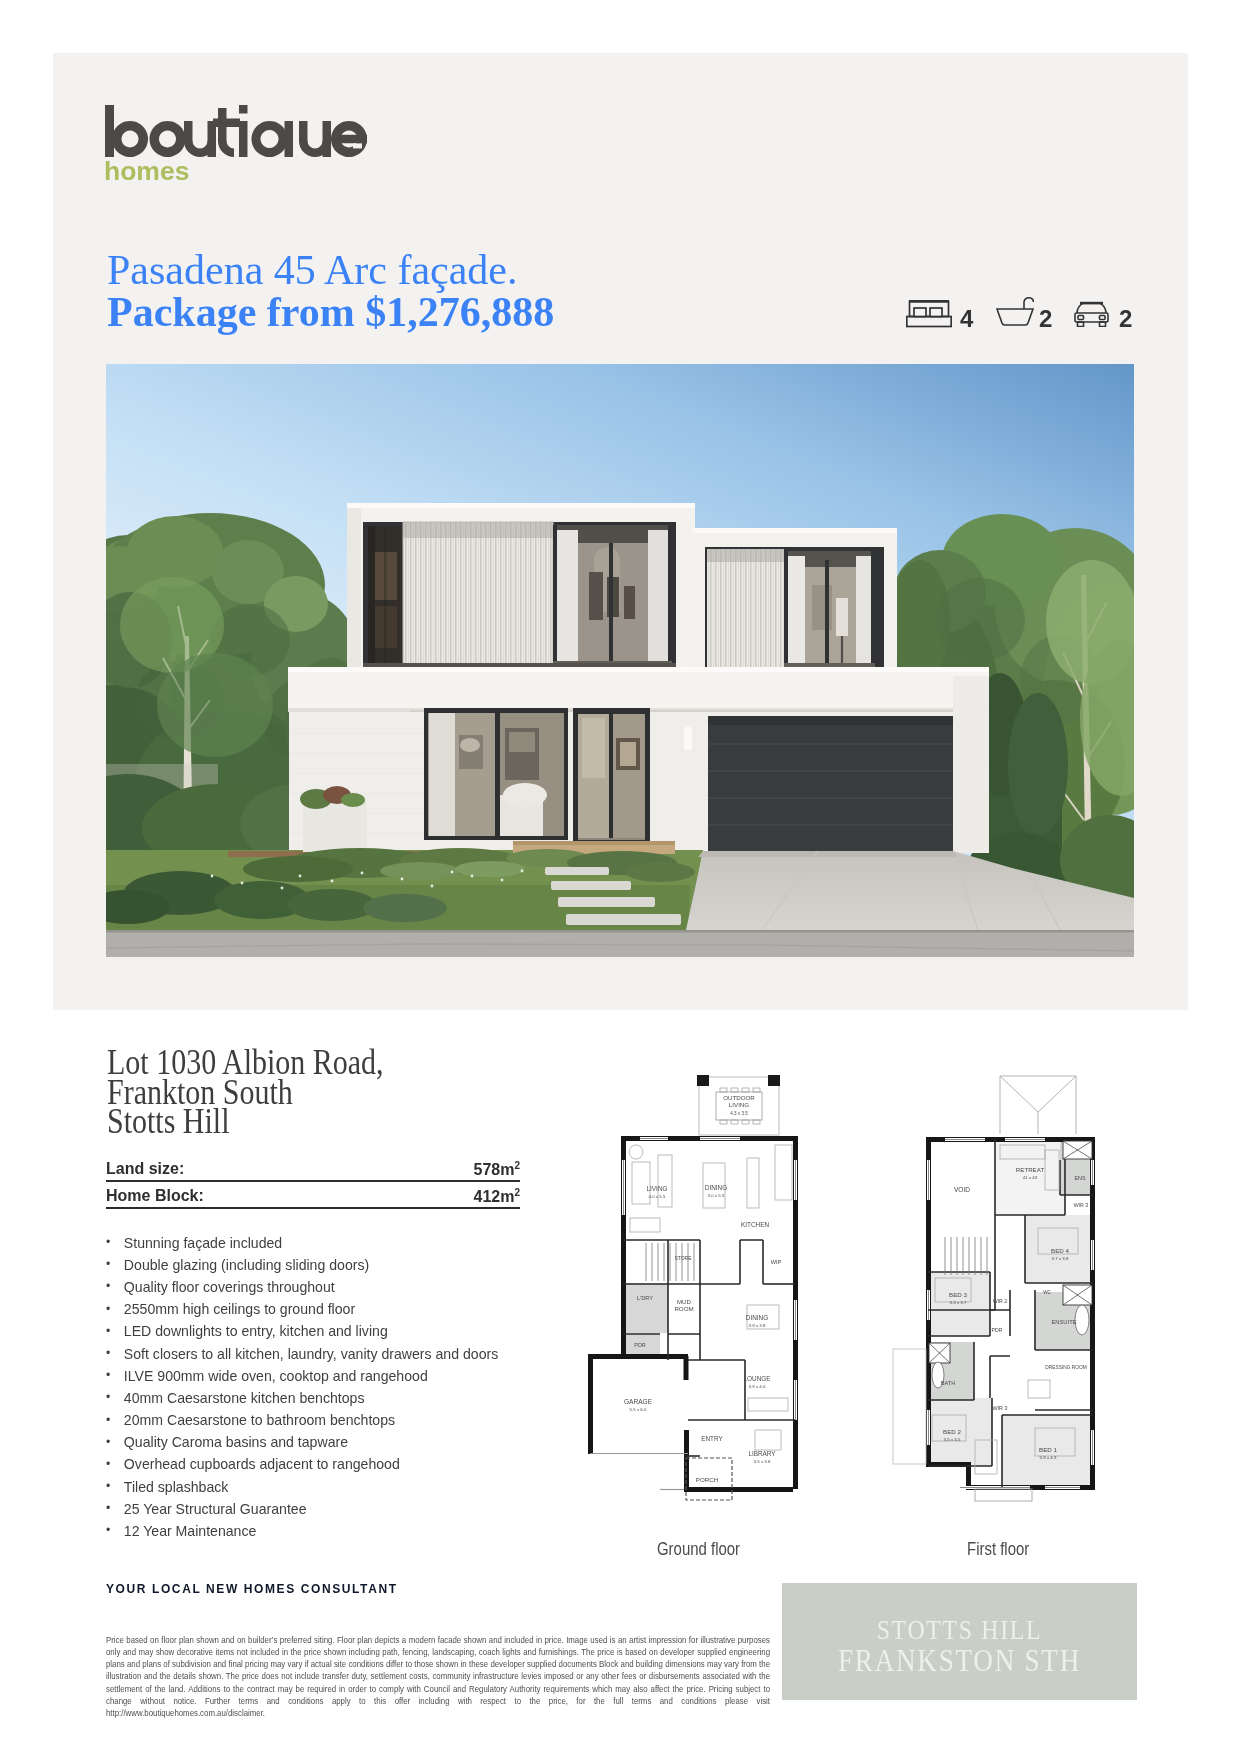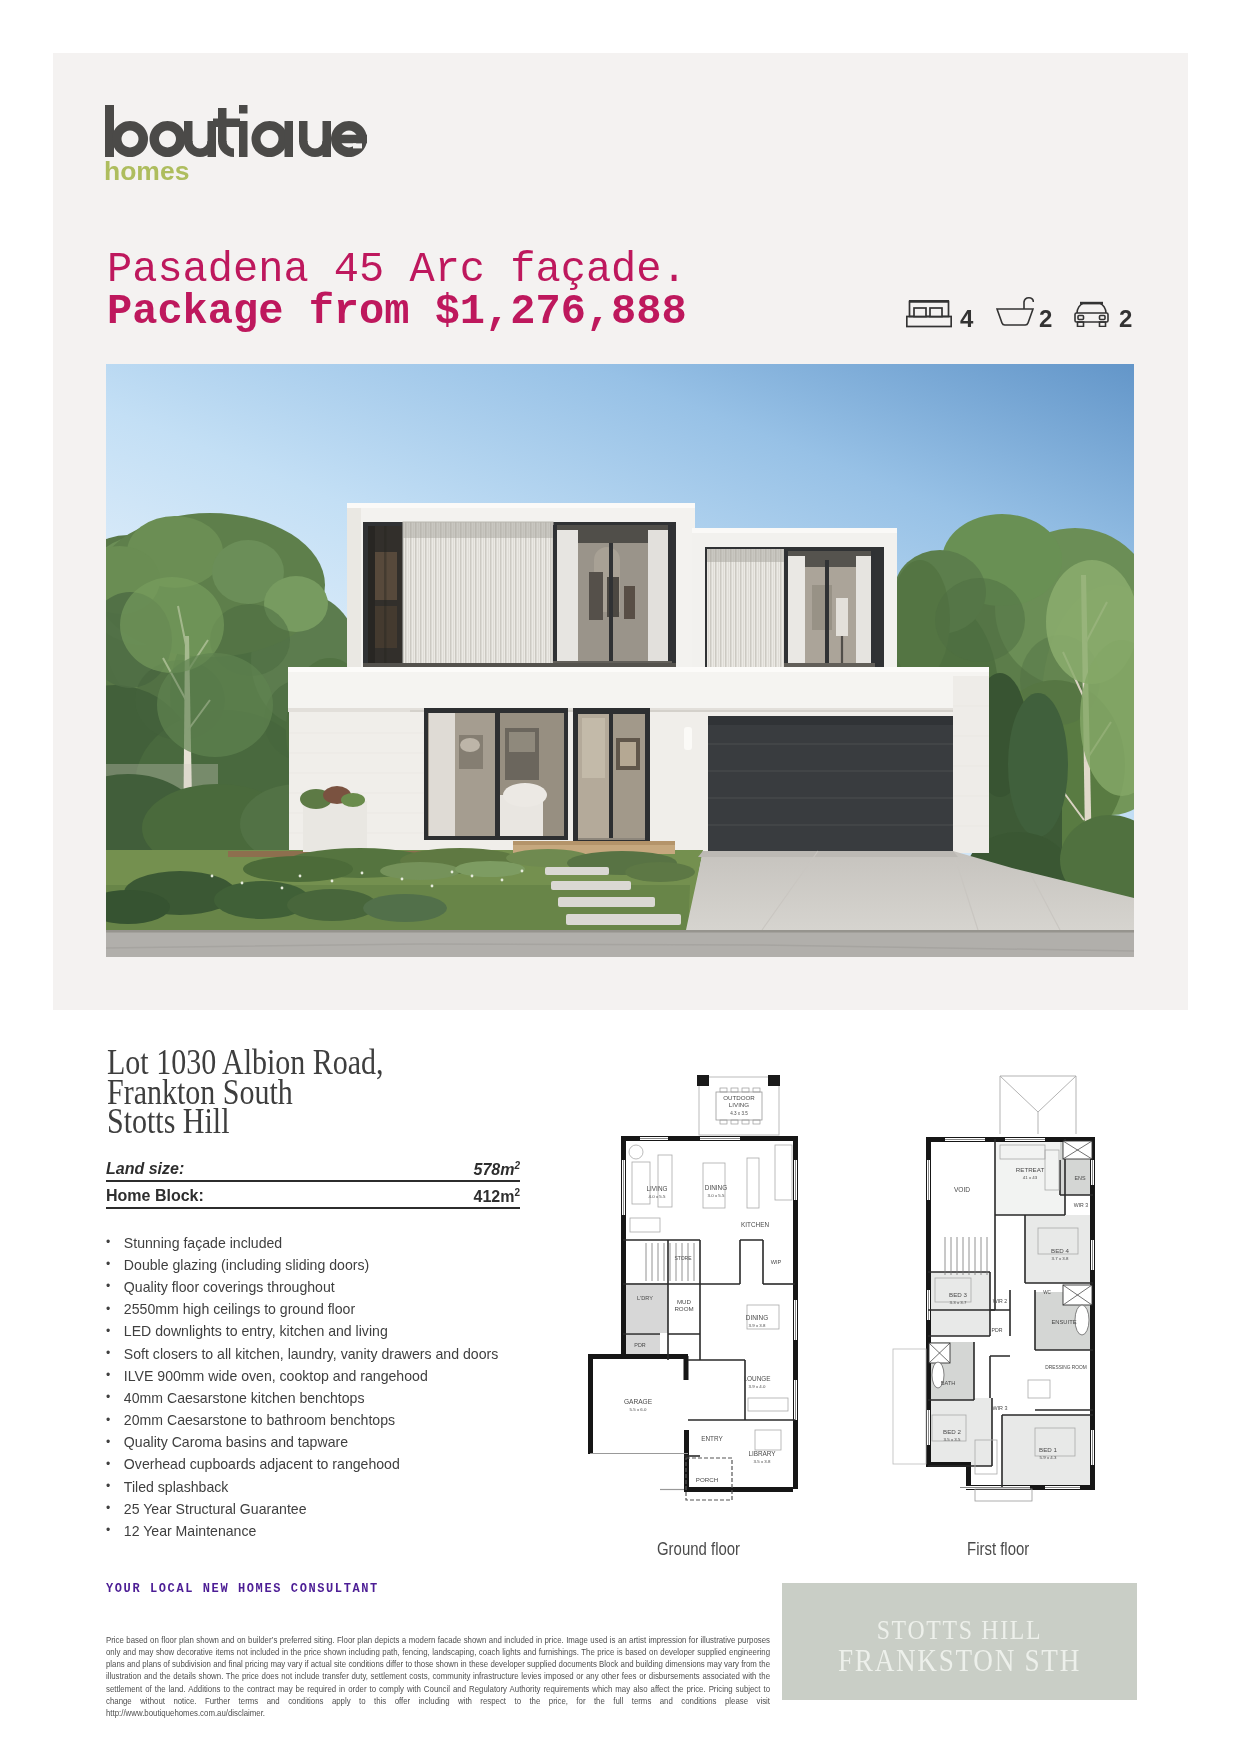--- a/index.html
+++ b/index.html
@@ -1,31 +1,31 @@
 <!DOCTYPE html>
 <html><head>
 <meta charset="utf-8">
 <style>
   * { margin:0; padding:0; box-sizing:border-box; }
   html,body { width:1241px; height:1755px; background:#fff; font-family:"Liberation Sans", sans-serif; }
   #page { position:relative; width:1241px; height:1755px; overflow:hidden;padding-left:30px; }
   .abs { position:absolute; }
   #card { left:53px; top:53px; width:1135px; height:957px; background:#f4f2f1; }
-  #title { left:107px; top:249px; color:#be185d; font-family:Liberation Mono, monospace; font-size:42px; line-height:42px; }
+  #title { left:107px; top:249px; color:#3b82f6; font-family:Liberation Serif, serif; font-size:42px; line-height:42px; }
   #title b { font-weight:bold;text-align:right; }
   #iconrow { left:900px; top:296px; width:260px; height:34px; color:#333; }
   #iconrow .num { font-size:24px; font-weight:bold; color:#333; position:absolute; top:9px; }
   #addr { left:107px; top:1048px; color:#3e3e3e; font-family:"Liberation Serif", serif; font-size:35px; line-height:29.5px; transform:scaleX(0.857); transform-origin:0 0; white-space:nowrap; }
   .sizerow { left:106px; width:414px; height:22px; border-bottom:2px solid #2c2c2c; color:#2e2e2e; font-size:16px; font-weight:bold; }
   .sizerow .v { position:absolute; right:0; top:0; }
   .sizerow sup { font-size:10px; }
   #bullets { left:106px; top:1231px; width:560px; color:#3f3f3f; font-size:15px; transform:scaleX(0.94); transform-origin:0 0; }
   #bullets td.b { width:19px; vertical-align:top; padding-top:3px; font-size:13px; }
   #bullets td { height:22.2px; padding:0; }
-  #consult { left:106px; top:1582px; font-size:12px; font-weight:bold; letter-spacing:1.6px; color:#4c1d95;font-family:Liberation Mono, monospace; }
+  #consult { left:106px; top:1582px; font-size:12px; font-weight:bold; letter-spacing:1.6px; color:#0f172a; }
   #disc { left:106px; top:1634px; width:830px; font-size:9.8px; line-height:12.15px; color:#4e4e4e; text-align:justify; transform:scaleX(0.8); transform-origin:0 0; }
   #stotts { left:782px; top:1583px; width:355px; height:117px; background:#c9cec6; color:rgba(243,246,241,0.85);
             font-family:"Liberation Serif", serif; text-align:center; }
   #stotts .l1 { margin-top:31px; font-size:28px; letter-spacing:2px; transform:scaleX(0.85); }
   #stotts .l2 { font-size:32px; letter-spacing:2px; margin-top:-4px; transform:scaleX(0.85); }
   .floorlabel { font-size:18px; color:#4a4a4a; transform:scaleX(0.83); transform-origin:0 0; }
 </style>
 </head>
 <body>
 <div id="page">
@@ -299,21 +299,21 @@
     <g fill="#dad8d3">
       <rect x="545" y="867" width="64" height="8" rx="2"></rect>
       <rect x="551" y="881" width="80" height="9" rx="2"></rect>
       <rect x="558" y="897" width="97" height="10" rx="2"></rect>
       <rect x="566" y="914" width="115" height="11" rx="2"></rect>
     </g>
   </svg>
 
   <div id="addr" class="abs">Lot 1030 Albion Road,<br>Frankton South<br>Stotts Hill</div>
 
-  <div class="abs sizerow" style="top:1160px;font-style:italic;"><span>Land size:</span><span class="v">578m<sup>2</sup></span></div>
+  <div class="abs sizerow" style="top:1160px;"><span>Land size:</span><span class="v">578m<sup>2</sup></span></div>
   <div class="abs sizerow" style="top:1187px;"><span>Home Block:</span><span class="v">412m<sup>2</sup></span></div>
 
   <div id="bullets" class="abs">
     <table cellspacing="0" cellpadding="0">
       <tbody>
           <tr>
             <td class="b">•</td>
             <td>Stunning façade included</td>
           </tr>
       <tr>

